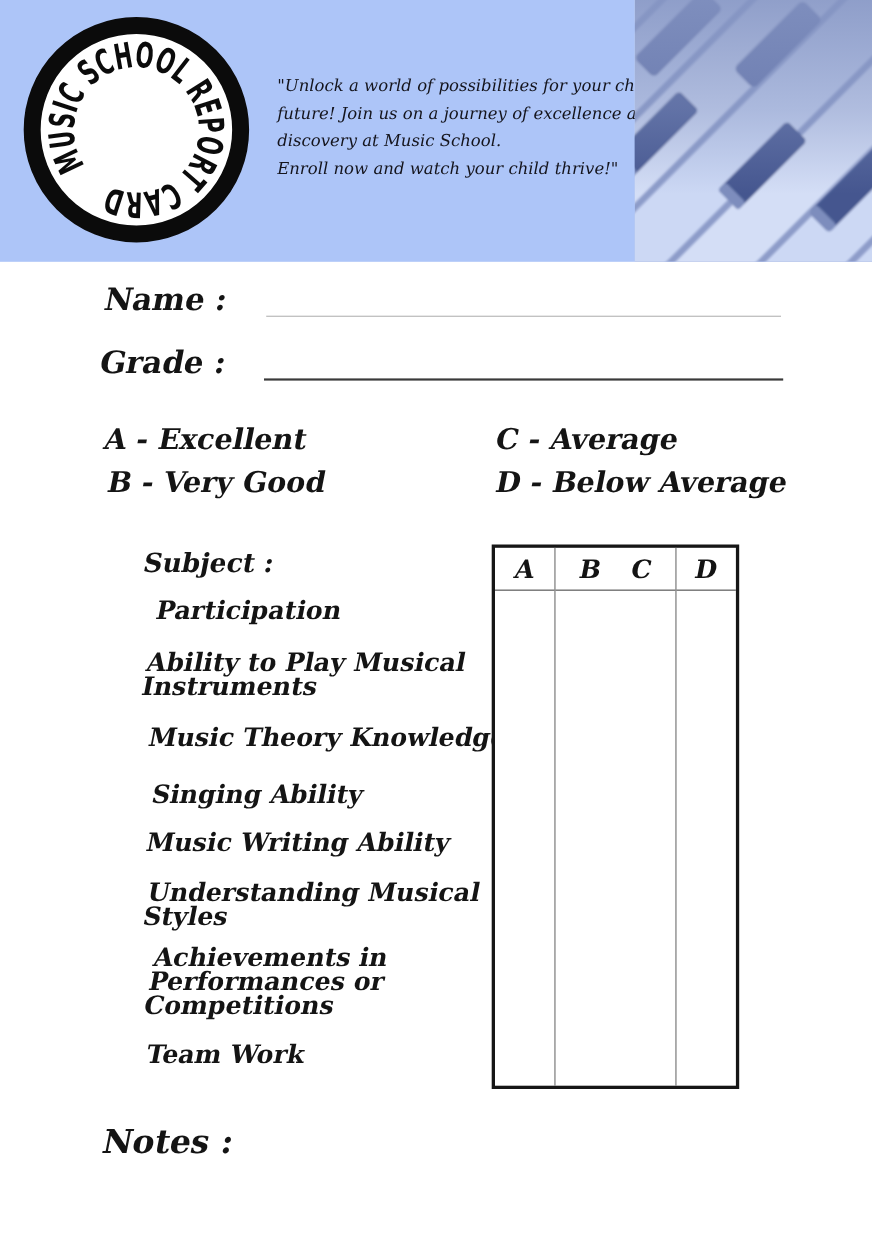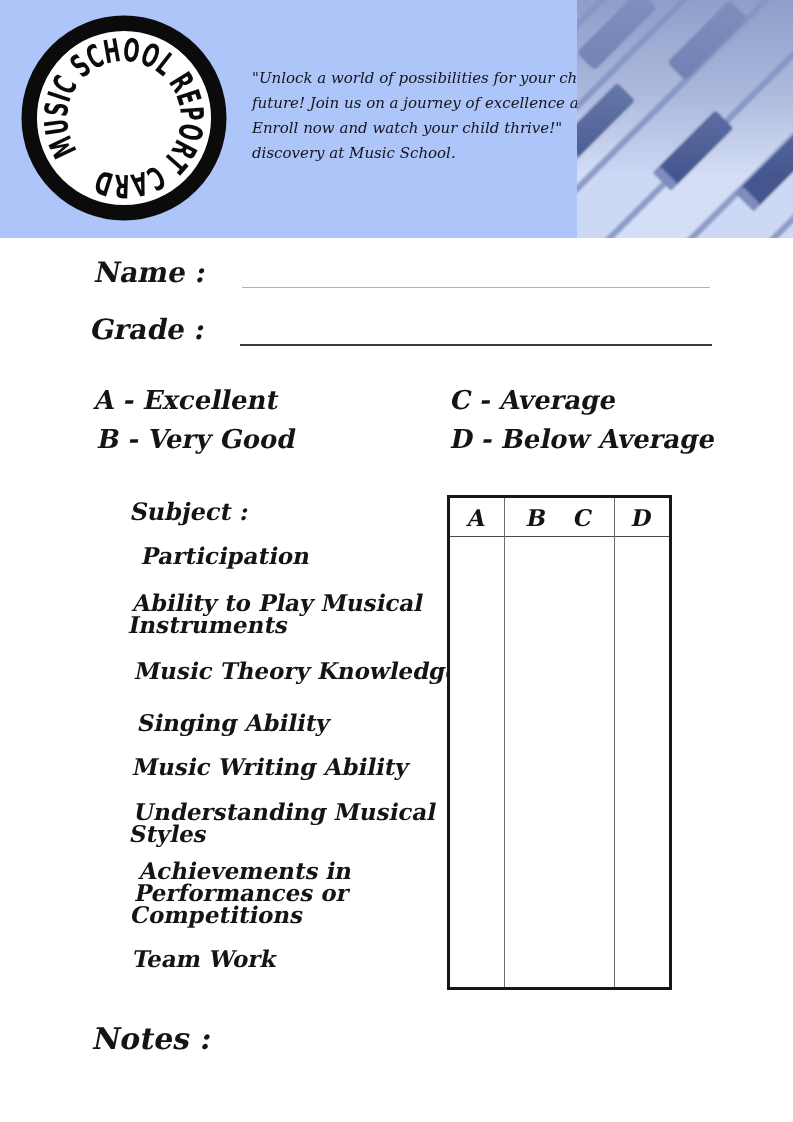--- a/index.html
+++ b/index.html
@@ -126,22 +126,22 @@
         <path id="badge-text-path" d="M 54.95 131.55 A 55 55 0 1 1 145.05 68.45 A 55 55 0 1 1 54.95 131.55" fill="none"></path>
       </defs>
       <text font-family="DejaVu Sans, sans-serif" font-weight="bold" font-size="31" fill="#0b0b0b">
         <textPath href="#badge-text-path" startOffset="0" textLength="318" lengthAdjust="spacingAndGlyphs">MUSIC SCHOOL REPORT CARD</textPath>
       </text>
     </svg>
 
     <div class="quote">
       <div>"Unlock a world of possibilities for your child's</div>
       <div>future! Join us on a journey of excellence and</div>
+      <div>discovery at Music School.</div>
       <div>Enroll now and watch your child thrive!"</div>
-      <div>discovery at Music School.</div>
     </div>
 
     <svg class="piano-svg" viewBox="0 0 216 238">
       <defs>
         <linearGradient id="haze" x1="0" y1="0" x2="0" y2="1">
           <stop offset="0" stop-color="#8494c2" stop-opacity="0.85"></stop>
           <stop offset="0.42" stop-color="#8494c2" stop-opacity="0.45"></stop>
           <stop offset="0.74" stop-color="#8494c2" stop-opacity="0"></stop>
         </linearGradient>
         <filter id="soften" x="-20%" y="-20%" width="140%" height="140%">

